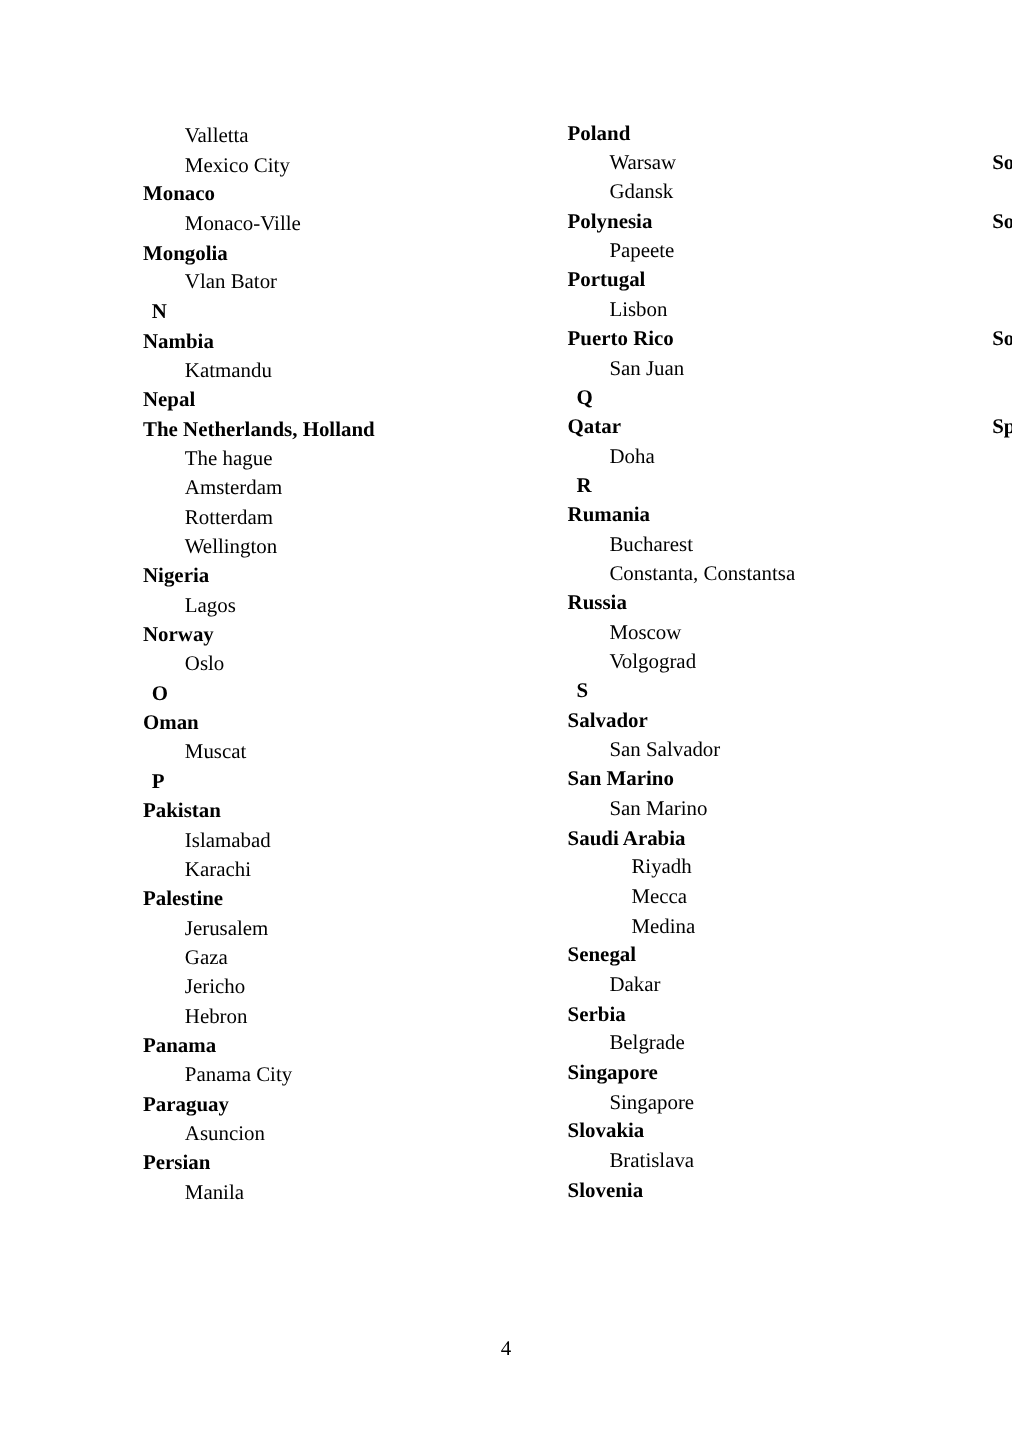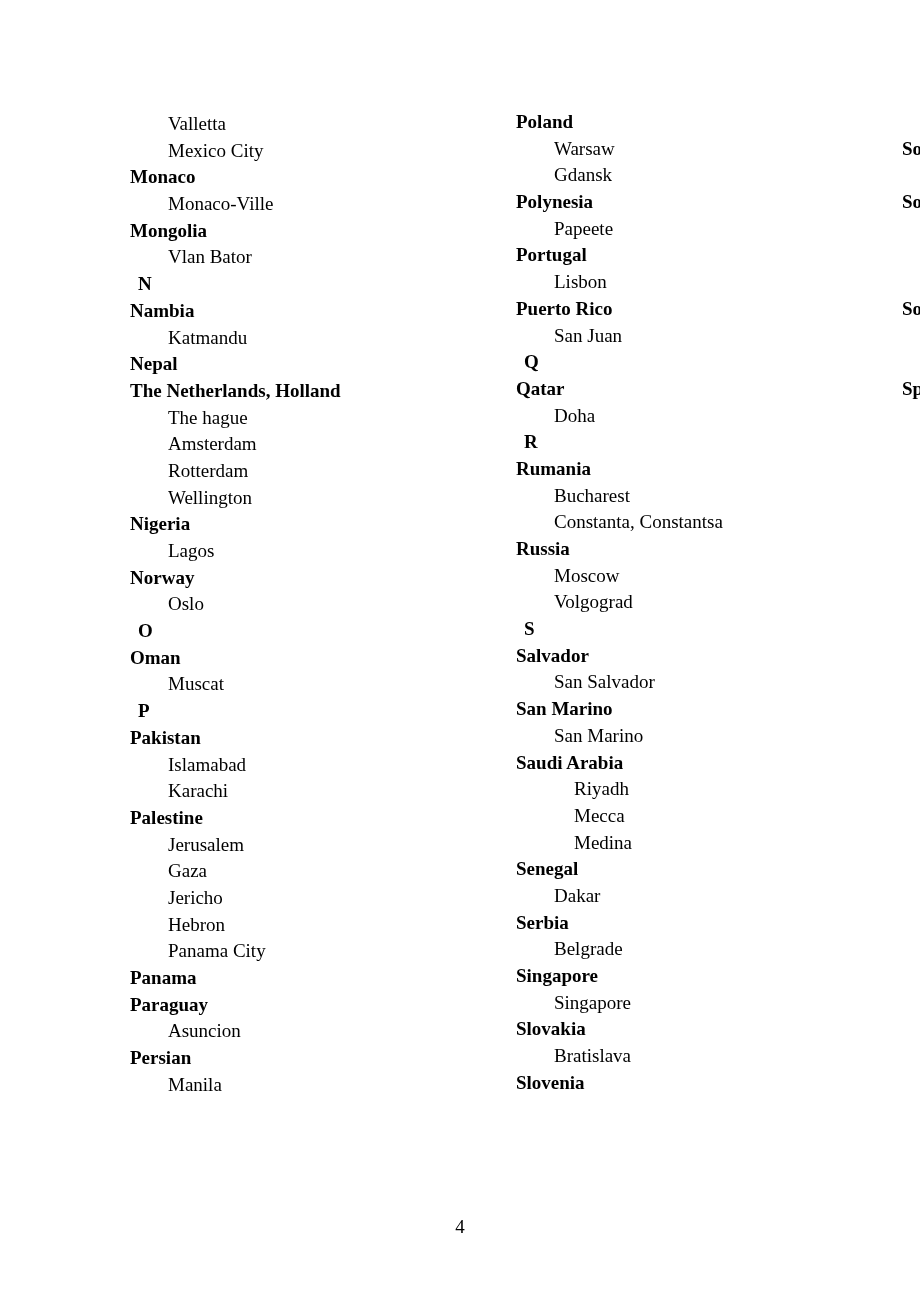--- a/index.html
+++ b/index.html
@@ -145,24 +145,24 @@
     <div class="entry">
       <p class="city">Gaza</p>
     </div>
     <div class="entry">
       <p class="city">Jericho</p>
     </div>
     <div class="entry">
       <p class="city">Hebron</p>
     </div>
     <div class="entry">
+      <p class="country">Panama</p>
+    </div>
+    <div class="entry">
       <p class="city">Panama City</p>
-    </div>
-    <div class="entry">
-      <p class="country">Panama</p>
     </div>
     <div class="entry">
       <p class="country">Paraguay</p>
     </div>
     <div class="entry">
       <p class="city">Asuncion</p>
     </div>
     <div class="entry">
       <p class="country">Persian</p>
     </div>

